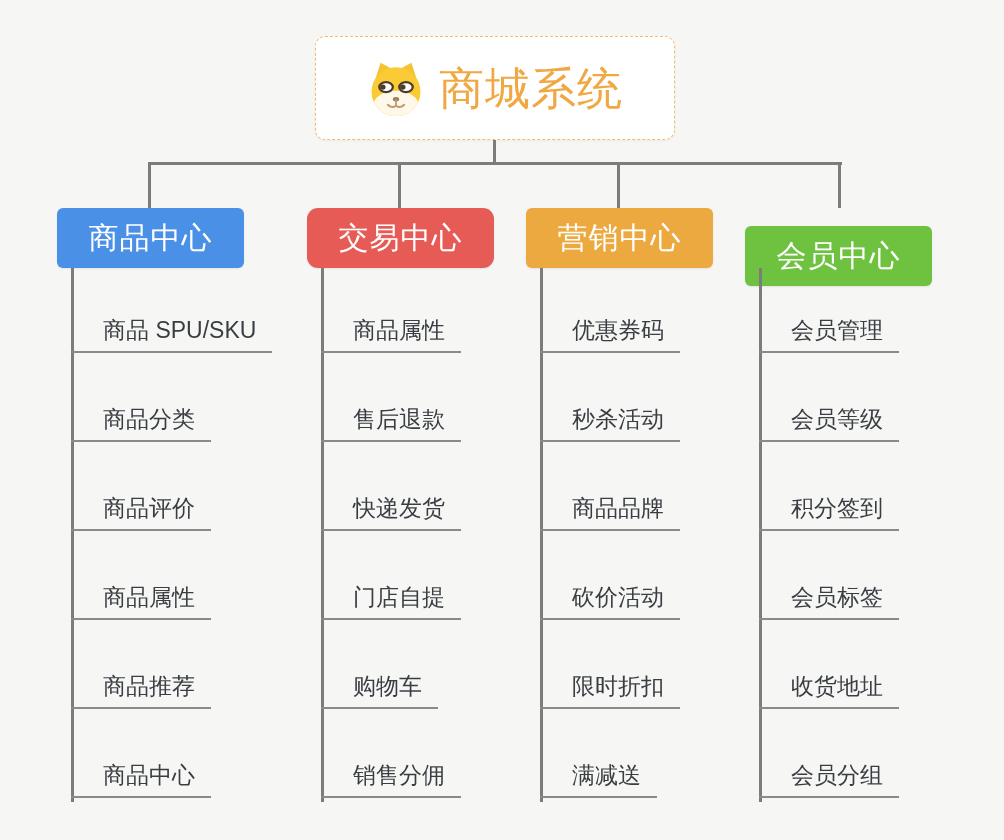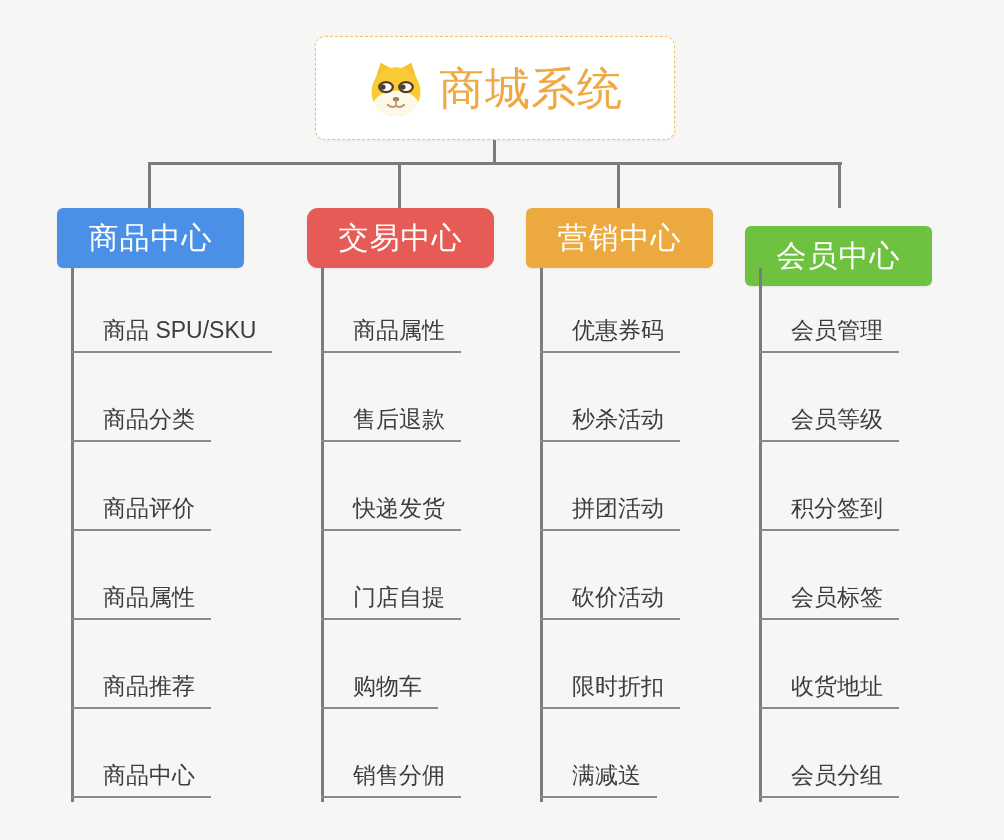--- a/index.html
+++ b/index.html
@@ -111,21 +111,21 @@
     <div class="leaf">售后退款</div>
     <div class="leaf">快递发货</div>
     <div class="leaf">门店自提</div>
     <div class="leaf">购物车</div>
     <div class="leaf">销售分佣</div>
   </div>
 
   <div class="leaf-col c3">
     <div class="leaf">优惠券码</div>
     <div class="leaf">秒杀活动</div>
-    <div class="leaf">拼团活动</div>
+    <div class="leaf">商品品牌</div>
     <div class="leaf">砍价活动</div>
     <div class="leaf">限时折扣</div>
     <div class="leaf">满减送</div>
   </div>
 
   <div class="leaf-col c4">
     <div class="leaf">会员管理</div>
     <div class="leaf">会员等级</div>
     <div class="leaf">积分签到</div>
     <div class="leaf">会员标签</div>

